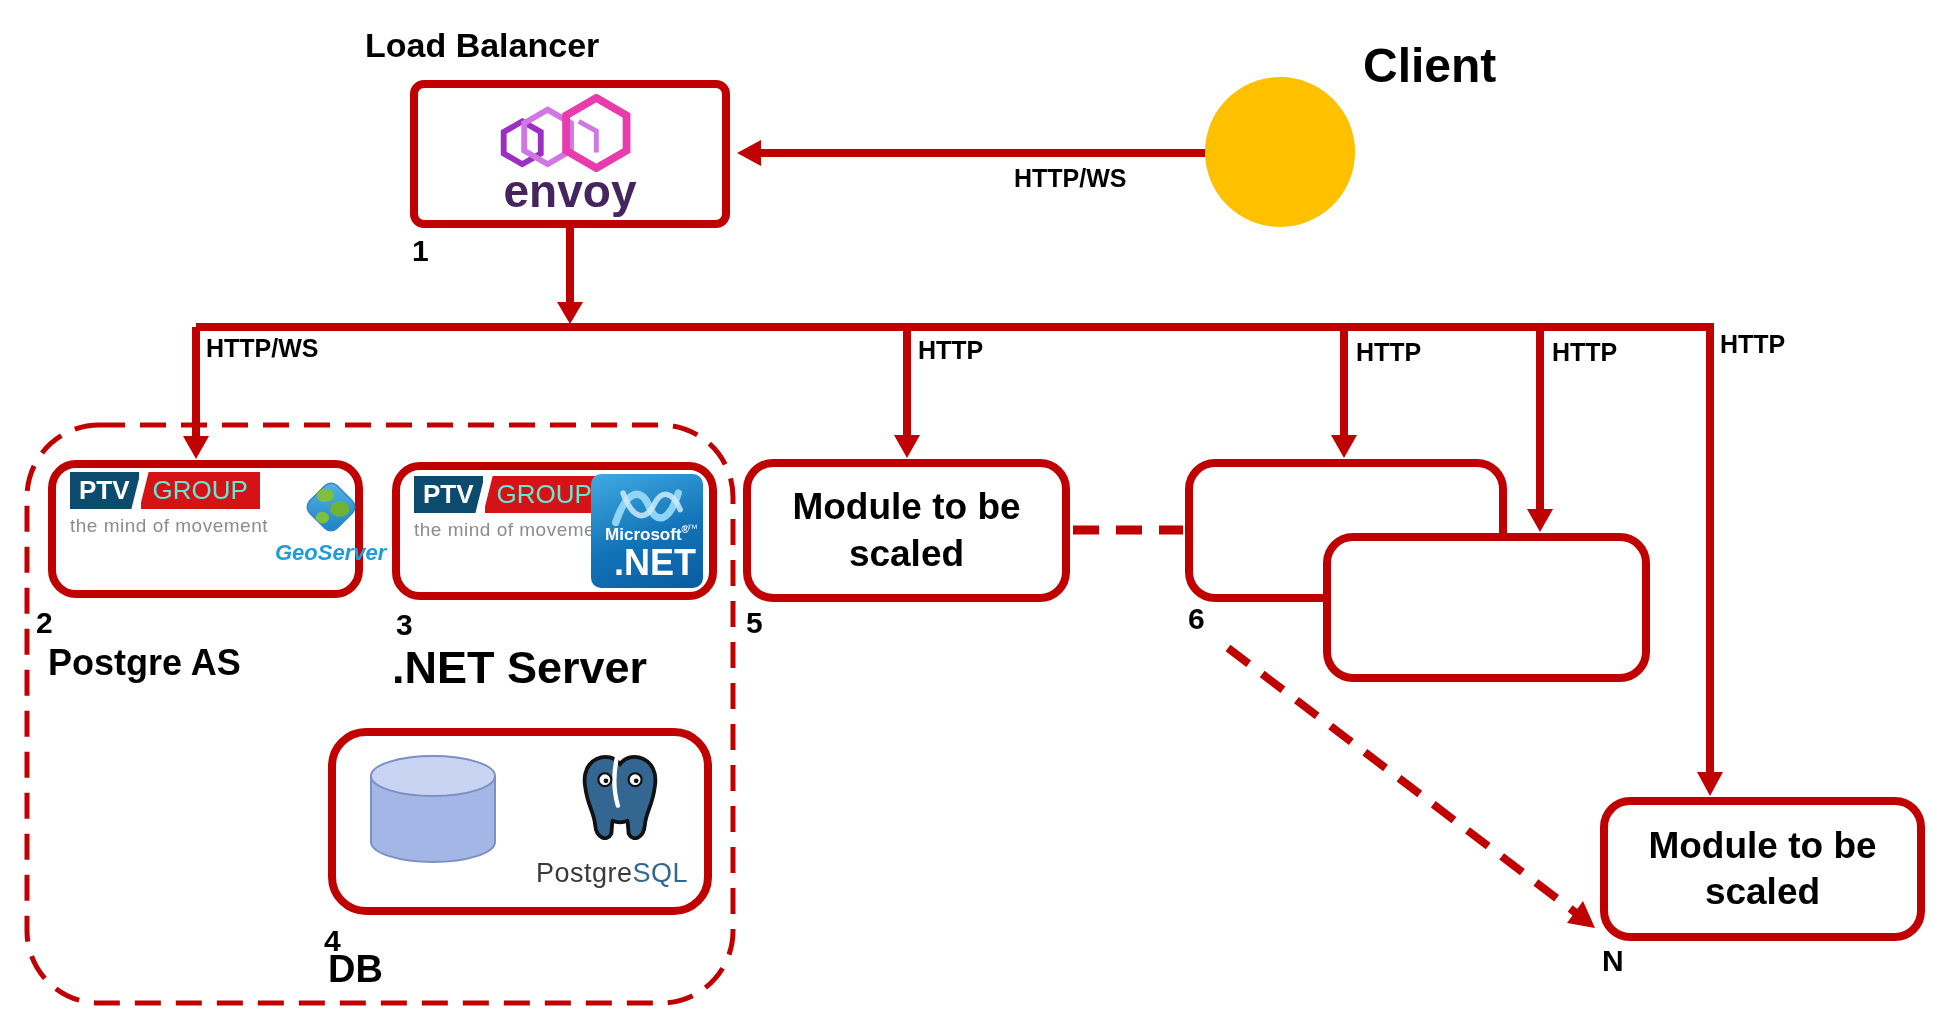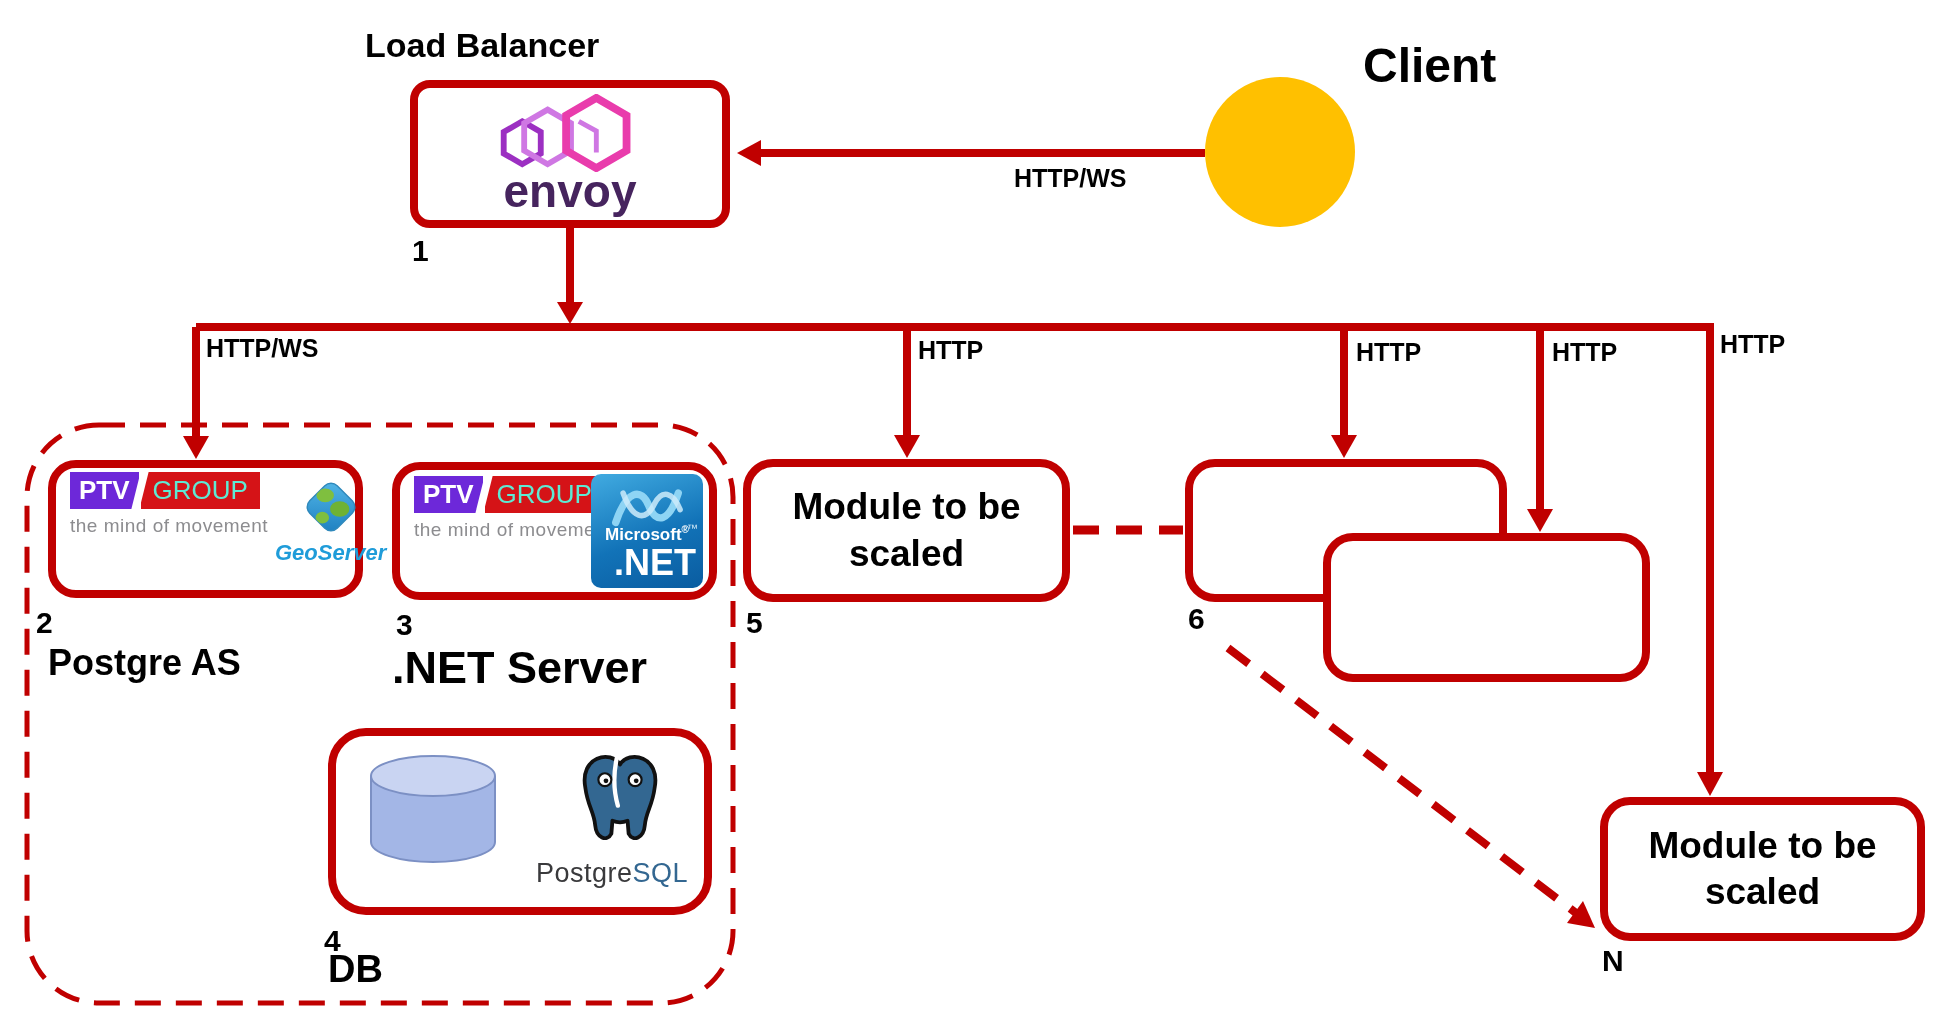--- a/index.html
+++ b/index.html
@@ -12,21 +12,21 @@
   .num{position:absolute;font-weight:bold;font-size:30px;z-index:3;}
   .edge-lbl{position:absolute;font-weight:bold;font-size:25px;z-index:3;white-space:nowrap;}
   .center{}
   .module-text{font-size:37px;font-weight:bold;line-height:1.25;text-align:center;width:260px;}
   
   .lb-inner{display:flex;flex-direction:column;align-items:center;justify-content:center;}
   .envoy-word{font-size:46px;font-weight:bold;color:#46245E;margin-top:-4px;line-height:1;}
   
   .ptv{position:absolute;z-index:3;}
   .ptv-row{display:flex;align-items:stretch;}
-  .ptv-p{background:#6d28d9;color:#fff;font-size:26px;font-weight:bold;padding:3px 9px;line-height:1.2;}
+  .ptv-p{background:#0c4a6e;color:#fff;font-size:26px;font-weight:bold;padding:3px 9px;line-height:1.2;}
   .ptv-gap{width:8px;background:#fff;transform:skewX(-14deg);margin:0 -3px;z-index:1;}
   .ptv-g{background:#D51317;color:#5eead4;font-size:26px;font-weight:400;padding:3px 12px;line-height:1.2;}
   .ptv-tag{color:#8C8C8F;font-size:19px;margin-top:6px;letter-spacing:.5px;}
   
   .geoserver{position:absolute;display:flex;flex-direction:column;align-items:center;z-index:3;}
   .gs-word{font-size:22px;font-weight:bold;font-style:italic;color:#1F9CD9;margin-top:2px;}
   
   .net-logo{position:absolute;width:112px;height:114px;border-radius:10px;z-index:3;
             background:linear-gradient(160deg,#41ABE1 0%,#1273B8 55%,#0A5CA0 100%);
             display:flex;flex-direction:column;align-items:center;justify-content:flex-end;
@@ -92,21 +92,21 @@
         <line x1="1228" y1="648" x2="1576" y2="913" stroke-width="8" stroke-dasharray="26 17"></line>
         <polygon points="1595,928 1567,923 1583,901" stroke="none"></polygon>
       </g>
 
       <rect x="27" y="425" width="706" height="578" rx="72" fill="none" stroke-width="5" stroke-dasharray="26 15"></rect>
     </g>
   </svg>
 
   <div class="lbl center" style="left:365px;top:26px;width:310px;font-size:34px;">Load Balancer</div>
 
-  <div class="box" style="left:410px;top:80px;width:320px;height:148px;border-radius:20px;">
+  <div class="box" style="left:410px;top:80px;width:320px;height:148px;border-radius:14px;">
     <div class="lb-inner">
       <svg width="170" height="78" viewBox="0 0 170 80">
         <polygon points="36,28 55,39 55,61 36,72 17,61 17,39" fill="none" stroke="#9C2FC2" stroke-width="6"></polygon>
         <polygon points="62,16 86,30 86,58 62,72 38,58 38,30" fill="none" stroke="#CF77E3" stroke-width="6"></polygon>
         <polygon points="112,4 143,22 143,58 112,76 81,58 81,22" fill="none" stroke="#E93CAC" stroke-width="8"></polygon>
         <path d="M94,28 L112,38 L112,60" fill="none" stroke="#CF77E3" stroke-width="5"></path>
       </svg>
       <div class="envoy-word">envoy</div>
     </div>
   </div>

